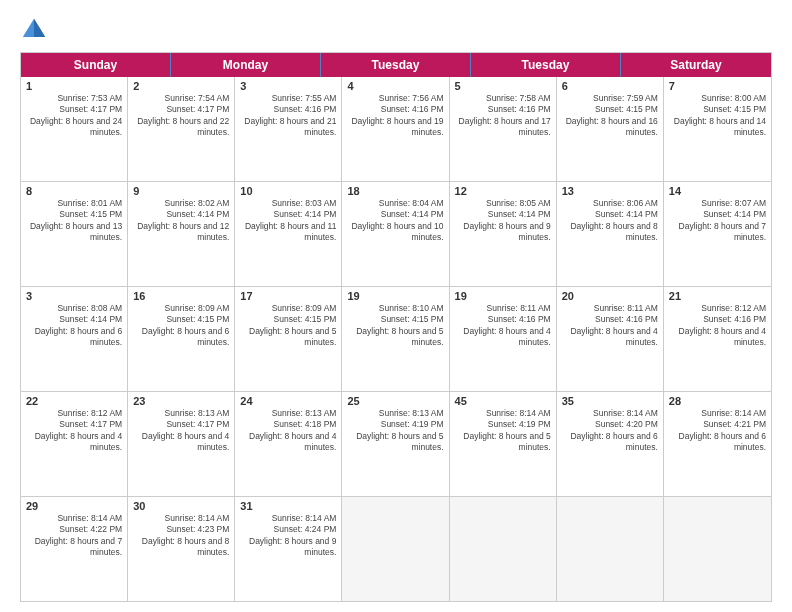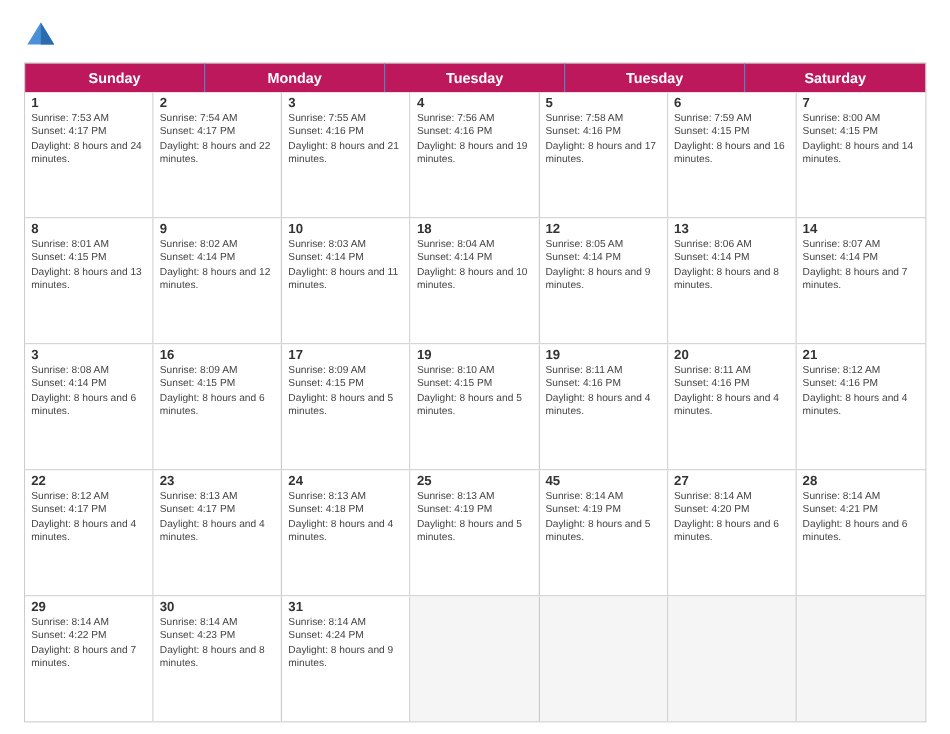--- a/index.html
+++ b/index.html
@@ -102,20 +102,21 @@
     .day-num {
       font-size: 11px;
       font-weight: bold;
       color: #333;
       margin-bottom: 1px;
     }
     .day-info {
       font-size: 8.5px;
       color: #444;
       line-height: 1.35;
+      text-align: right;
     }
   </style>
 </head>
 <body>
 
 <div class="page">
   <div class="header">
     <div class="logo">
       <svg class="logo-icon" viewBox="0 0 40 40">
         <polygon points="20,4 36,30 4,30" fill="#4a90d9"></polygon>
@@ -245,21 +246,21 @@
           </div>
           <div class="cal-cell">
             <div class="day-num">25</div>
             <div class="day-info">Sunrise: 8:13 AM<br>Sunset: 4:19 PM<br>Daylight: 8 hours and 5 minutes.</div>
           </div>
           <div class="cal-cell">
             <div class="day-num">45</div>
             <div class="day-info">Sunrise: 8:14 AM<br>Sunset: 4:19 PM<br>Daylight: 8 hours and 5 minutes.</div>
           </div>
           <div class="cal-cell">
-            <div class="day-num">27</div>
+            <div class="day-num">35</div>
             <div class="day-info">Sunrise: 8:14 AM<br>Sunset: 4:20 PM<br>Daylight: 8 hours and 6 minutes.</div>
           </div>
           <div class="cal-cell">
             <div class="day-num">28</div>
             <div class="day-info">Sunrise: 8:14 AM<br>Sunset: 4:21 PM<br>Daylight: 8 hours and 6 minutes.</div>
           </div>
         </div>
         <div class="cal-row">
           <div class="cal-cell">
             <div class="day-num">29</div>

